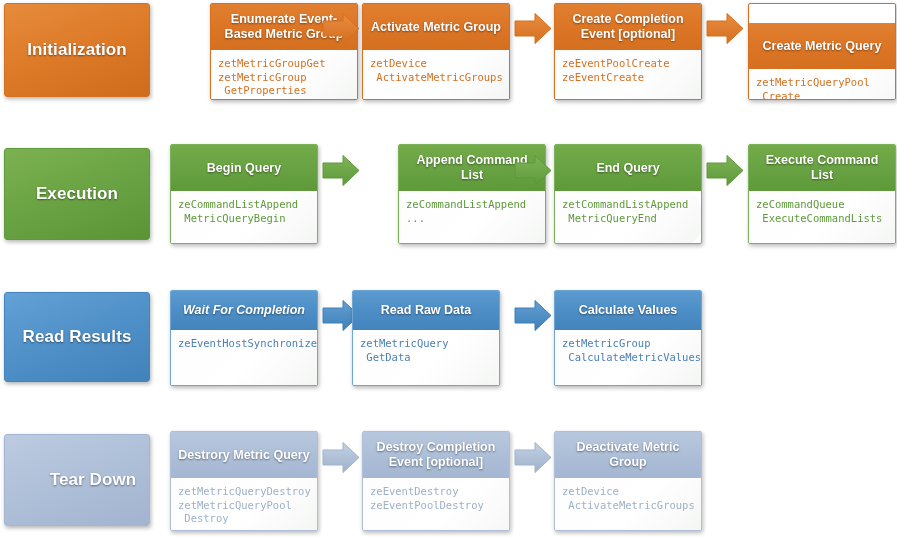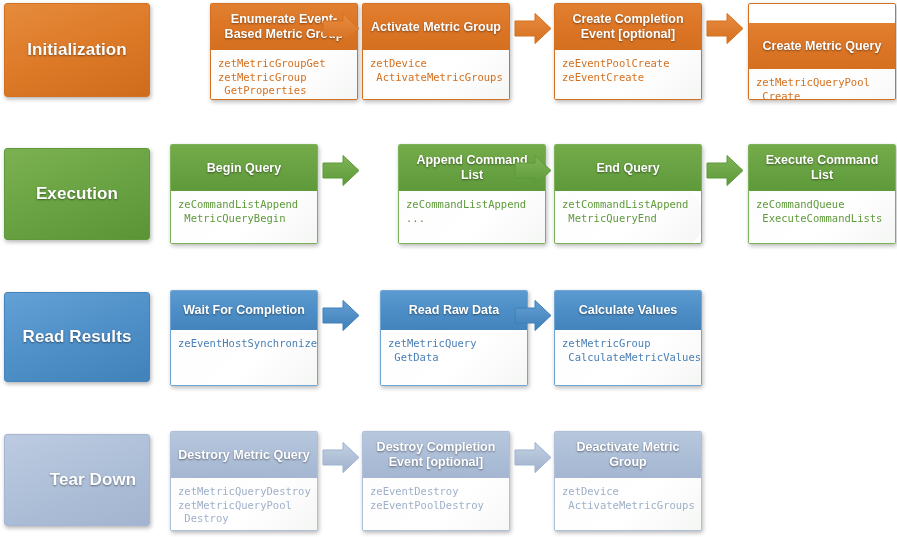--- a/index.html
+++ b/index.html
@@ -241,35 +241,35 @@
         <div class="card-header" style="height: 46px;">Execute Command List</div>
         <div class="card-body" style="height: 54px;">zeCommandQueue
  ExecuteCommandLists</div>
       </div>
     </div>
     <div class="row t-blue" style="top: 0px; height: 537px; pointer-events: none;">
       <div class="cat-box" style="top: 292px; height: 90px;">
         <span>Read Results</span>
       </div>
       <div class="card" style="left: 170px; top: 290px; height: 96px;">
-        <div class="card-header" style="height: 39px;">Wait For Completion</div>
+        <div class="card-header" style="height: 39px; font-style: italic;">Wait For Completion</div>
         <div class="card-body" style="height: 57px;">zeEventHostSynchronize</div>
       </div>
       <div class="arrow" style="left: 322px; top: 299px;">
         <svg viewBox="0 0 38 33" xmlns="http://www.w3.org/2000/svg">
           <defs>
             <linearGradient id="ag20" x1="0" y1="0" x2="0" y2="1">
               <stop offset="0%" stop-color="#639fd2"></stop>
               <stop offset="100%" stop-color="#3f80b9"></stop>
             </linearGradient>
           </defs>
           <path d="M1,9 L21,9 L21,1.5 L37,16.5 L21,31.5 L21,24 L1,24 Z" fill="url(#ag20)" stroke="#3f80b9" stroke-width="1"></path>
         </svg>
       </div>
-      <div class="card" style="left: 380px; top: 290px; height: 96px;">
+      <div class="card" style="left: 352px; top: 290px; height: 96px;">
         <div class="card-header" style="height: 39px;">Read Raw Data</div>
         <div class="card-body" style="height: 57px;">zetMetricQuery
  GetData</div>
       </div>
       <div class="arrow" style="left: 514px; top: 299px;">
         <svg viewBox="0 0 38 33" xmlns="http://www.w3.org/2000/svg">
           <defs>
             <linearGradient id="ag21" x1="0" y1="0" x2="0" y2="1">
               <stop offset="0%" stop-color="#639fd2"></stop>
               <stop offset="100%" stop-color="#3f80b9"></stop>

